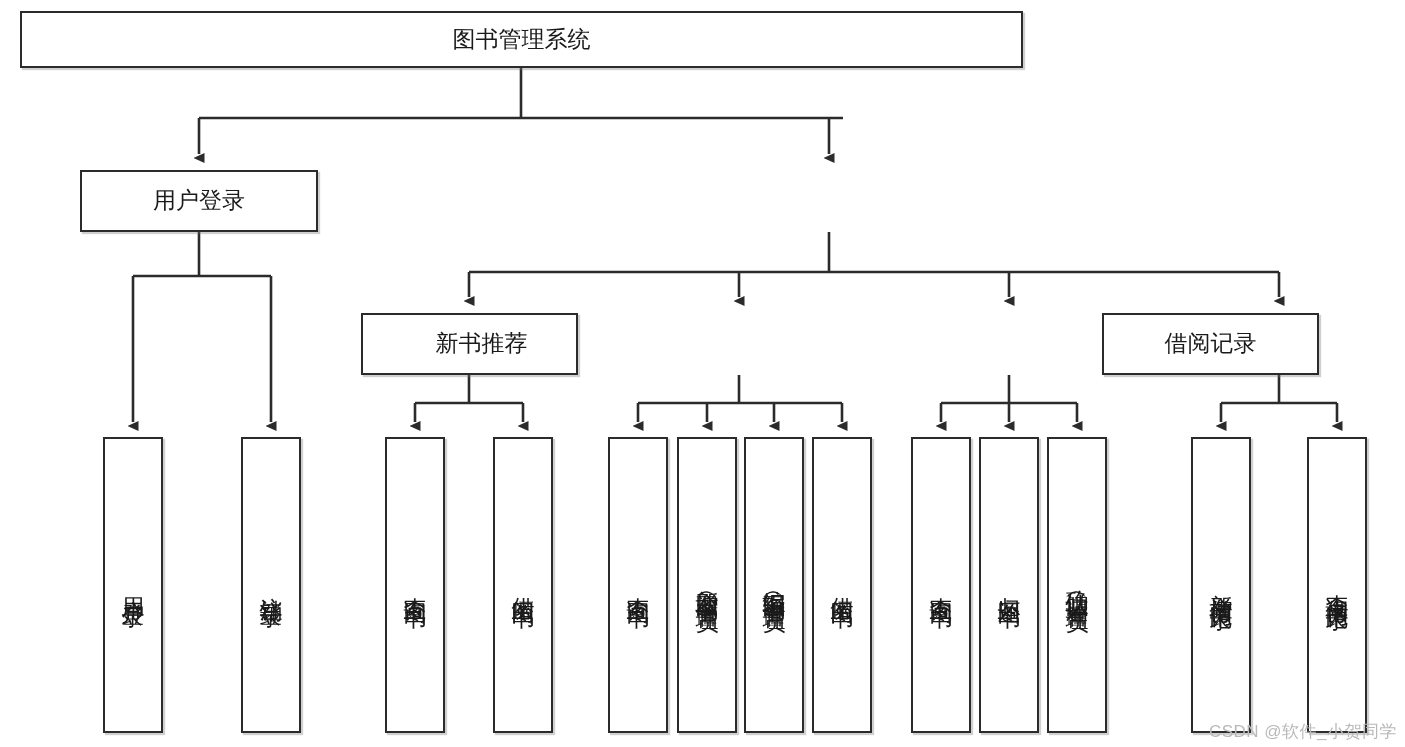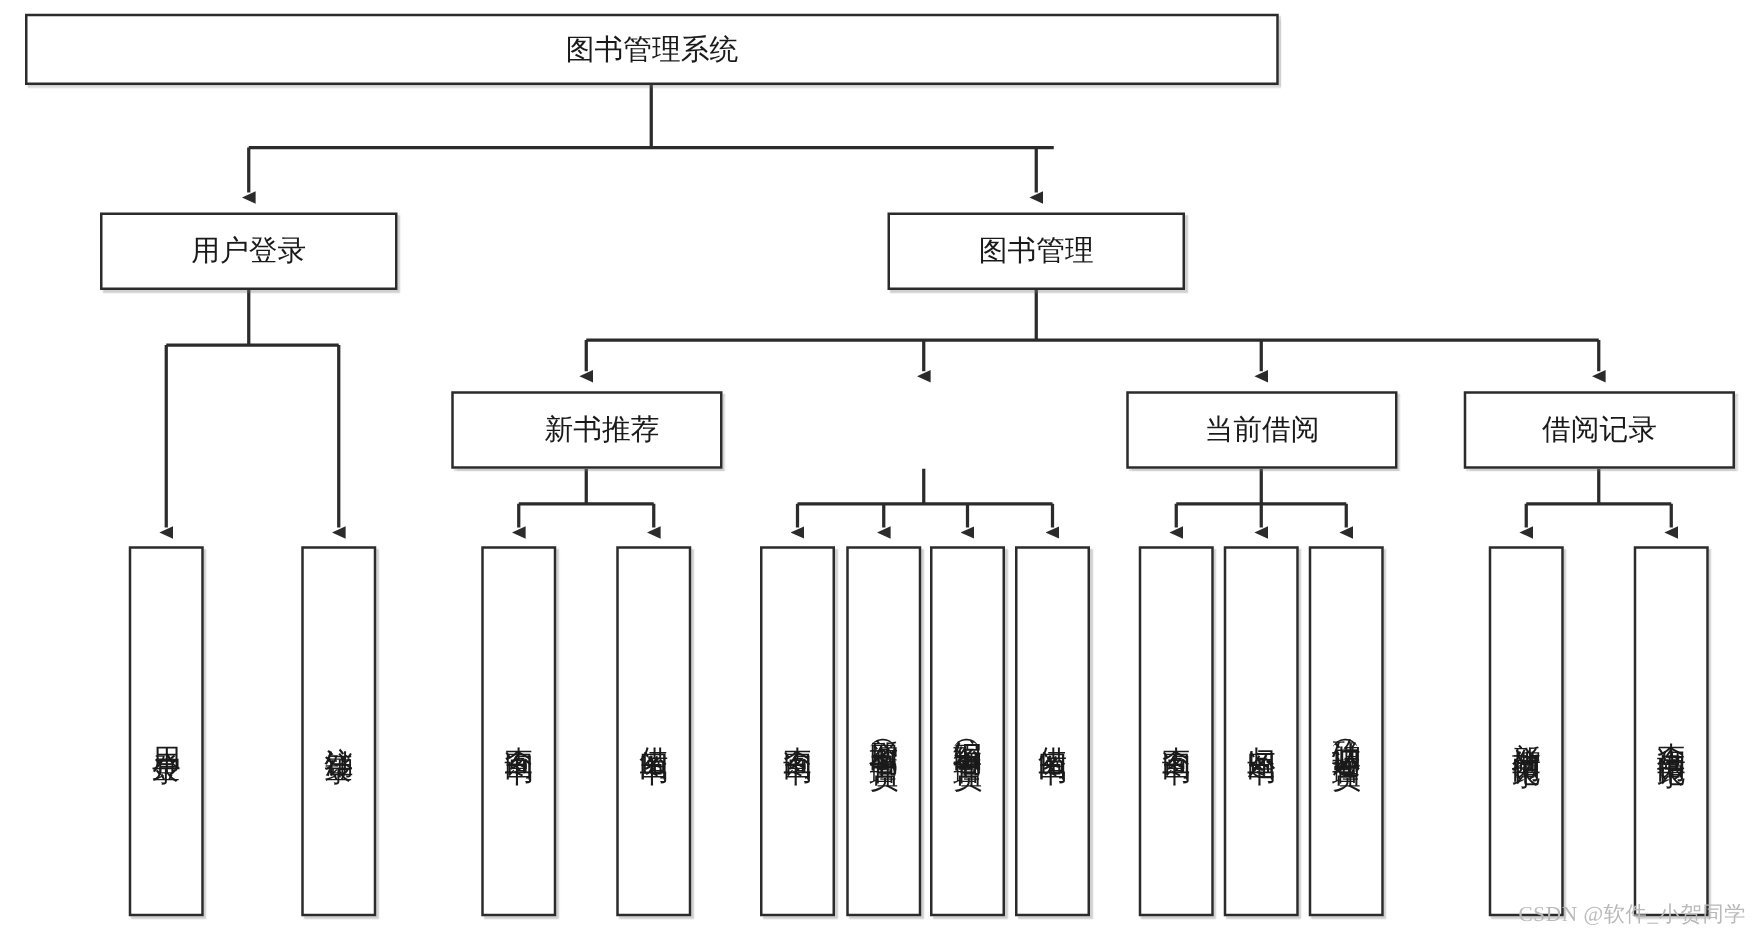--- a/index.html
+++ b/index.html
@@ -9,21 +9,20 @@
   }
   body {
     font-family: "Liberation Sans", "DejaVu Sans", sans-serif;
   }
   #canvas {
     position: relative;
     width: 1405px;
     height: 747px;
     background: #ffffff;
     overflow: hidden;
-    font-family: Liberation Serif, serif;
   }
   svg.wires {
     position: absolute;
     left: 0;
     top: 0;
     width: 1405px;
     height: 747px;
     pointer-events: none;
   }
   .node {
@@ -124,31 +123,25 @@
     </g>
   </svg>
 
   <div class="node horiz" style="left:20px; top:11px; width:1003px; height:57px;">
     <span class="lbl">图书管理系统</span>
   </div>
 
   <div class="node horiz" style="left:80px; top:170px; width:238px; height:62px;">
     <span class="lbl">用户登录</span>
   </div>
-  <div class="node horiz" style="left:710px; top:170px; width:238px; height:62px;">
-    <span class="lbl">图书管理</span>
-  </div>
 
   <div class="node horiz" style="left:361px; top:313px; width:217px; height:62px;padding-left:24px;">
     <span class="lbl">新书推荐</span>
   </div>
-  <div class="node horiz" style="left:901px; top:313px; width:217px; height:62px;">
-    <span class="lbl">当前借阅</span>
-  </div>
-  <div class="node horiz" style="left:1171px; top:313px; width:217px; height:62px;">
+  <div class="node horiz" style="left:1102px; top:313px; width:217px; height:62px;">
     <span class="lbl">借阅记录</span>
   </div>
 
   <div class="node vert" style="left:103px; top:437px; width:60px; height:296px;">
     <span class="lbl">用户登录</span>
   </div>
   <div class="node vert" style="left:241px; top:437px; width:60px; height:296px;">
     <span class="lbl">注销登录</span>
   </div>
 

